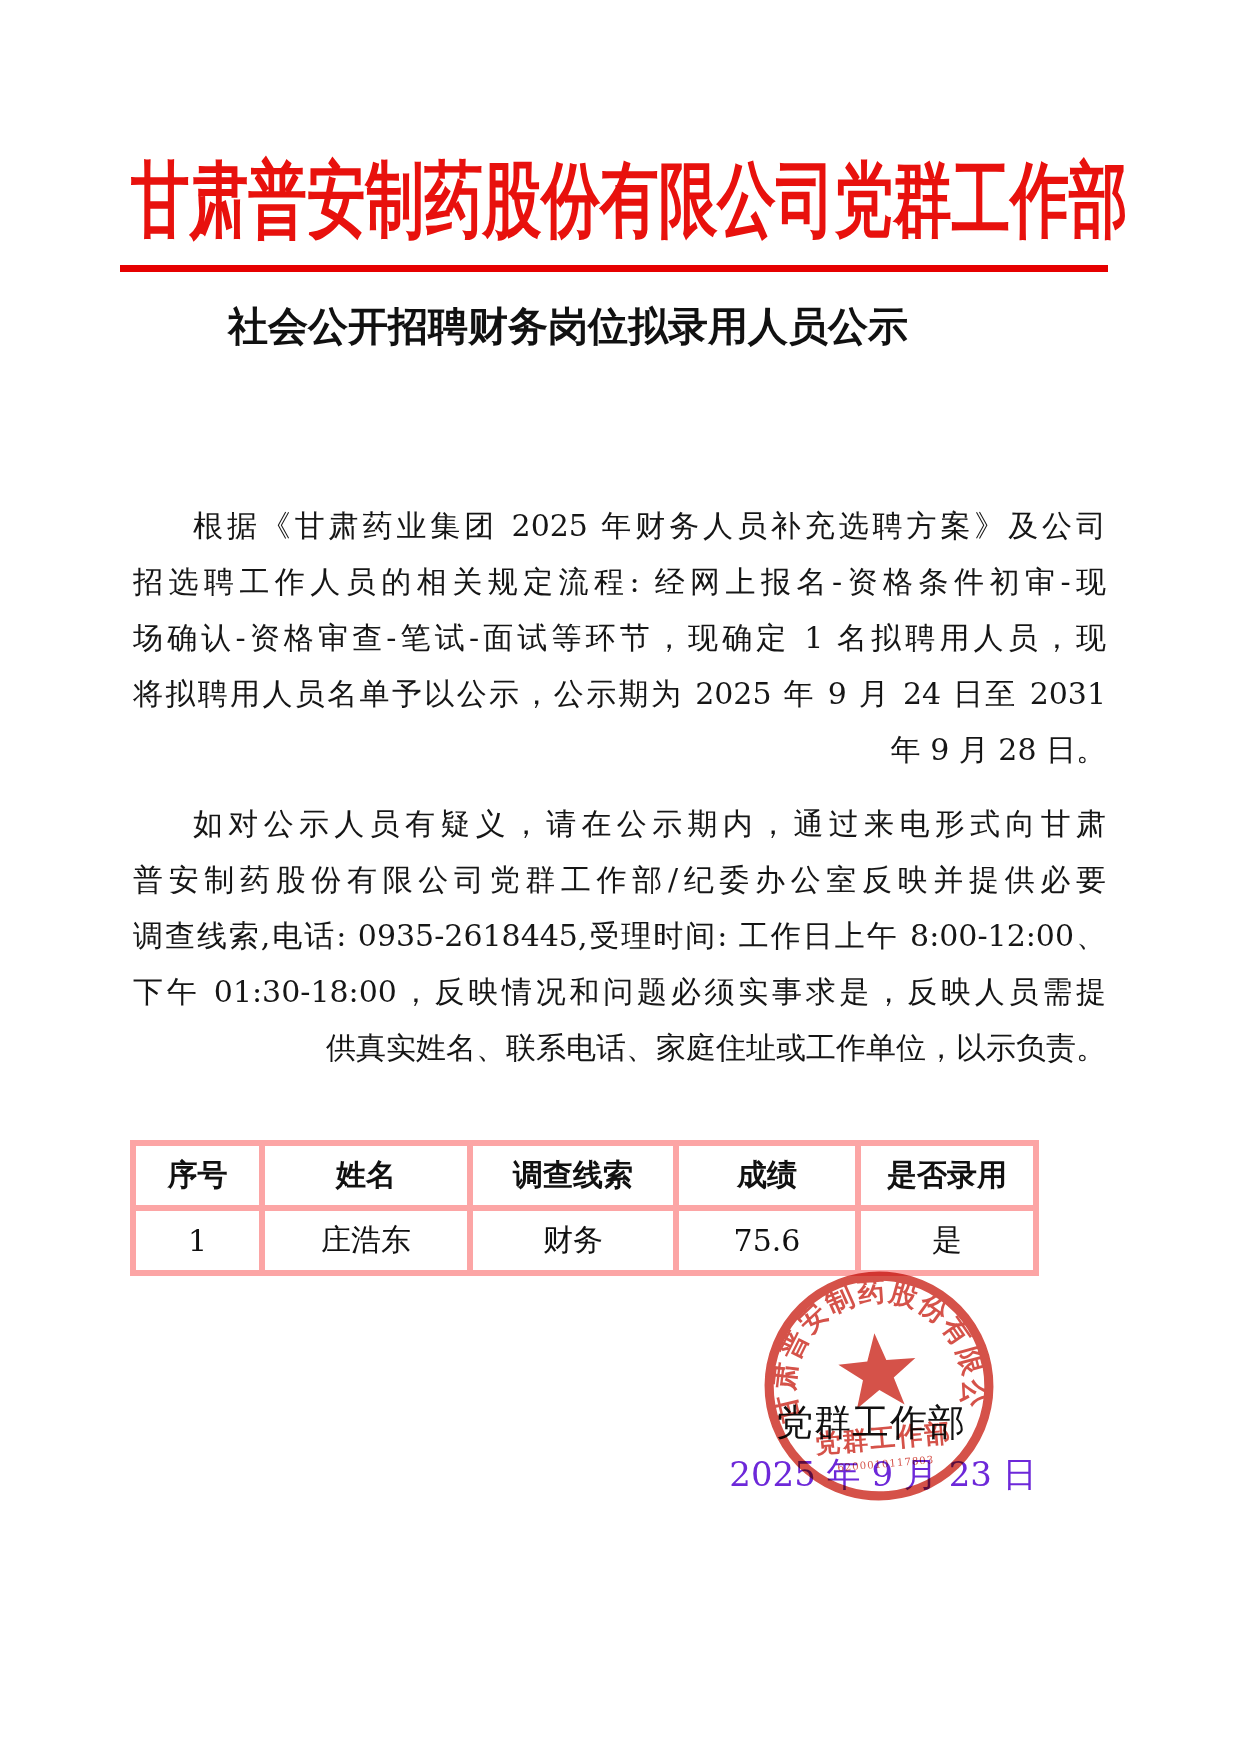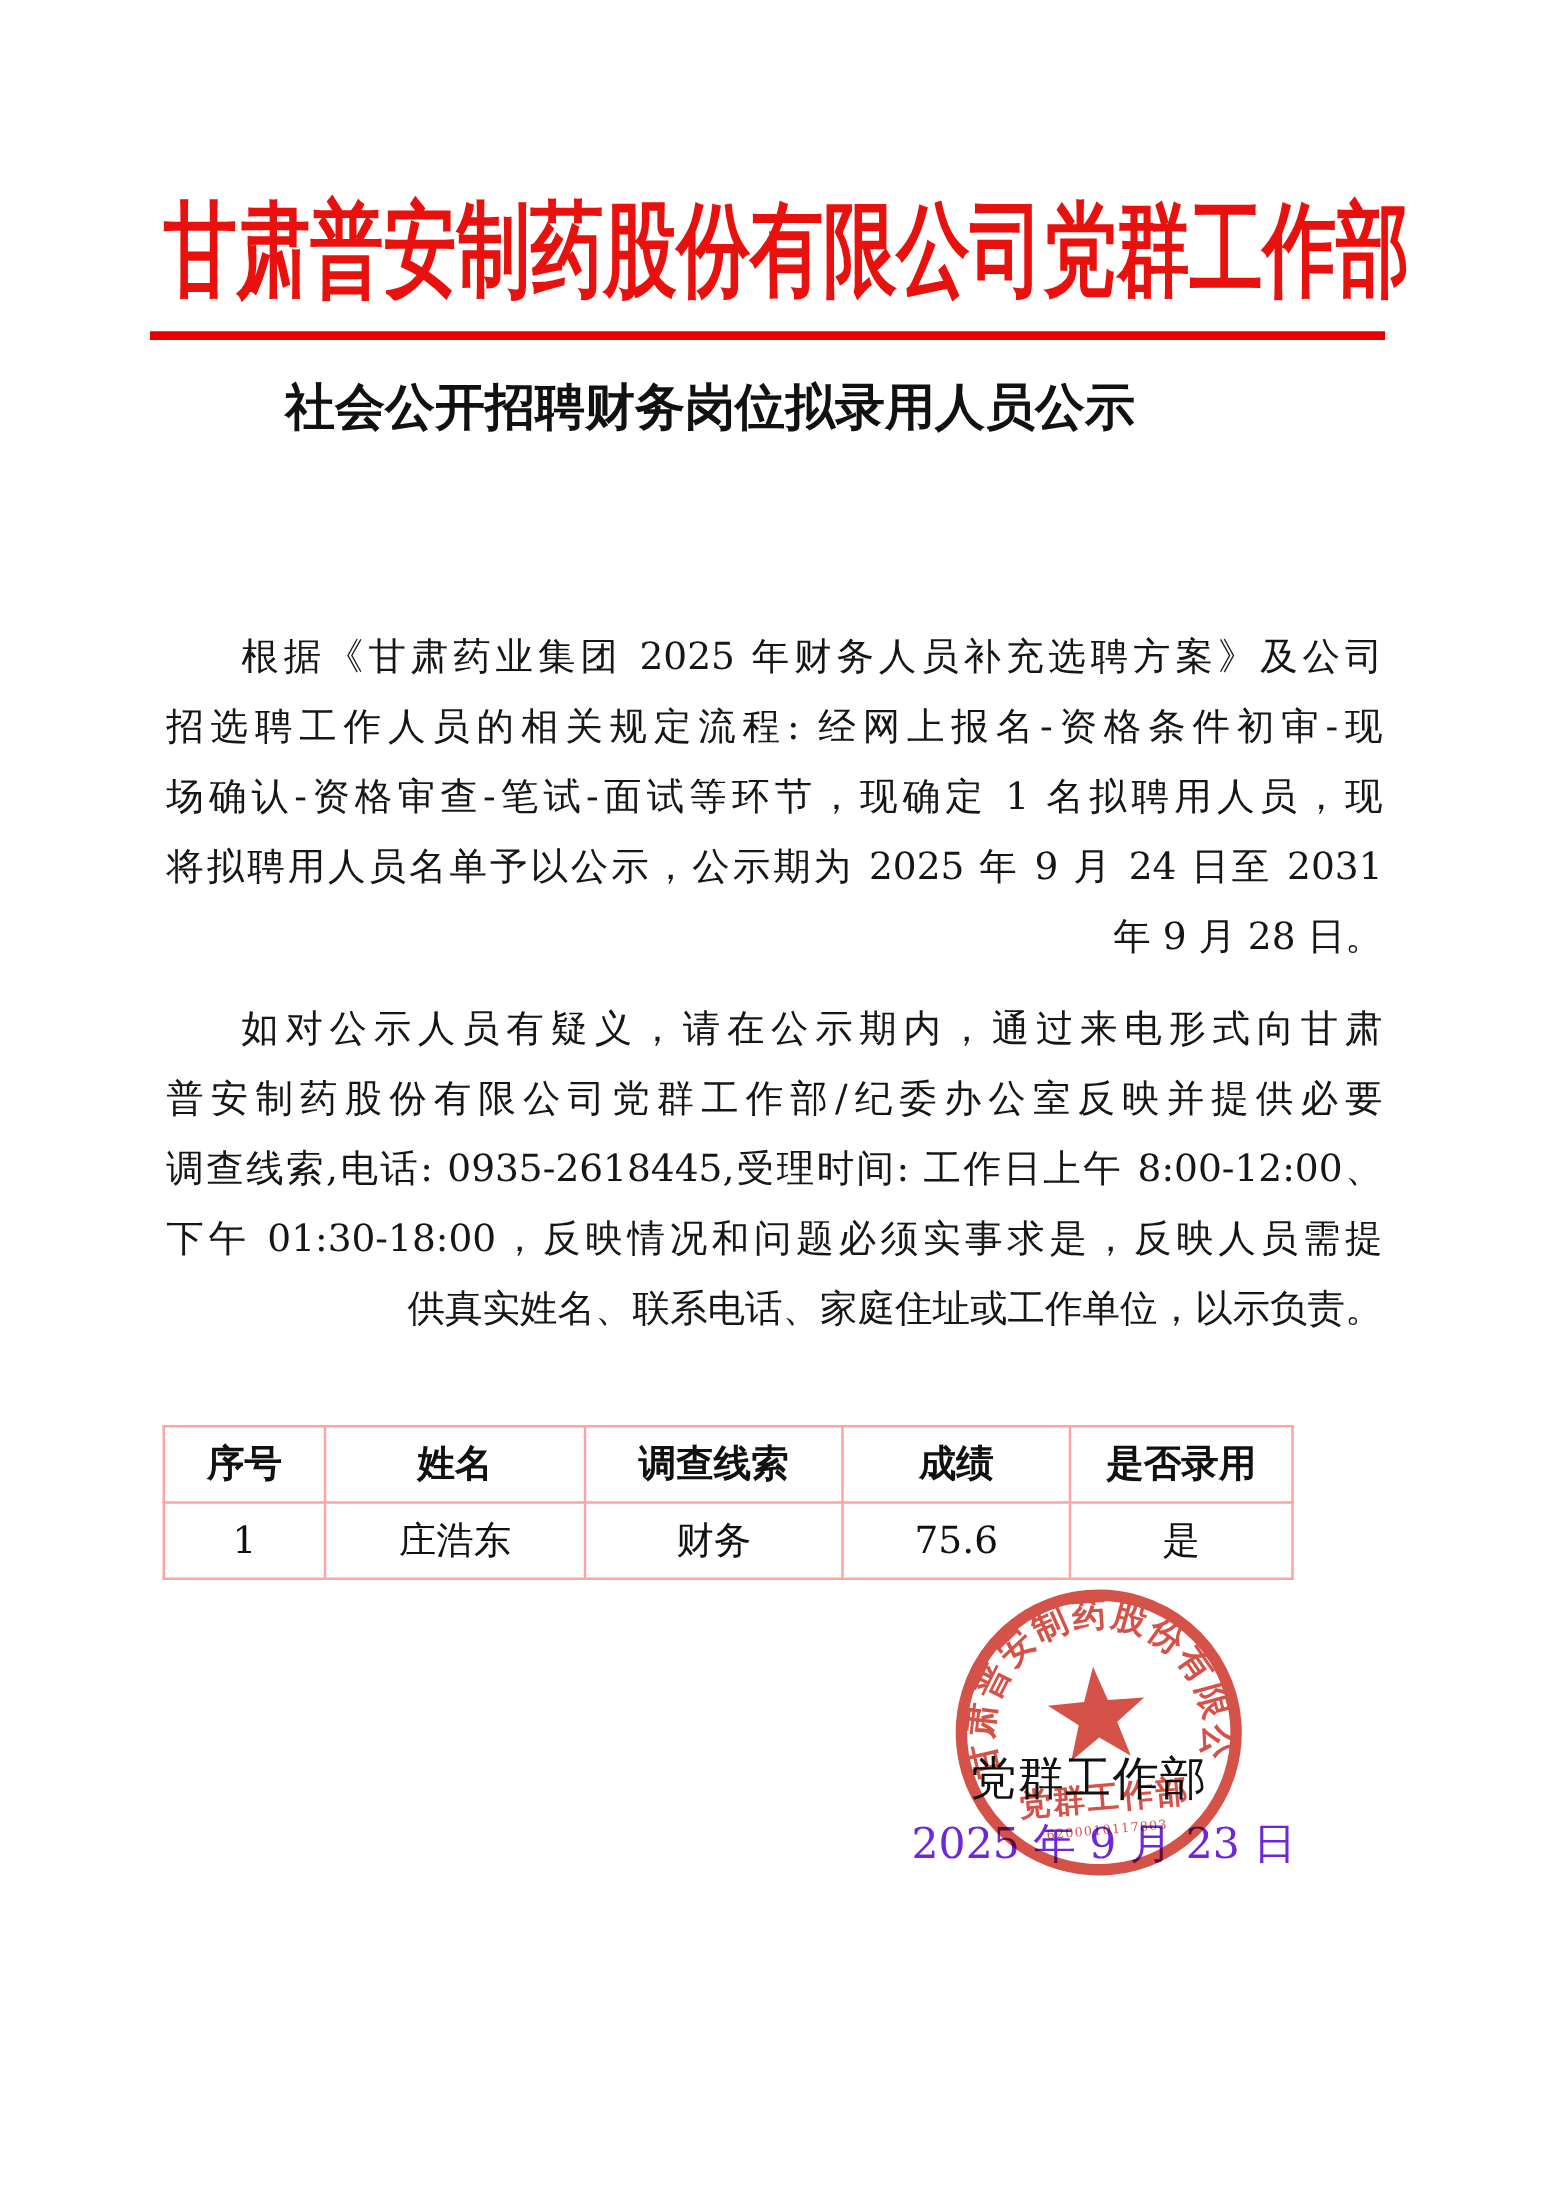--- a/index.html
+++ b/index.html
@@ -31,21 +31,21 @@
   .indent{text-indent:60px;}
   .jfull{text-align:justify;text-align-last:justify;}
   .jlast{text-align:right;}
   .para-gap{height:18px;}
   
   table.roster{
     position:absolute;left:130px;top:1140px;width:903px;
     border-collapse:collapse;table-layout:fixed;
   }
   table.roster th,table.roster td{
-    border:2px solid #fca5a5;height:59px;text-align:center;vertical-align:middle;
+    border:6px solid #fca5a5;height:59px;text-align:center;vertical-align:middle;
     font-size:30px;padding:0;font-weight:normal;color:#111;
   }
   table.roster th{font-weight:bold;}
   
   .sig-dept{
     position:absolute;left:671px;top:1398px;width:400px;text-align:center;
     font-size:37px;color:#111;letter-spacing:1px;
   }
   .sig-date{
     position:absolute;left:683px;top:1452px;width:400px;text-align:center;

